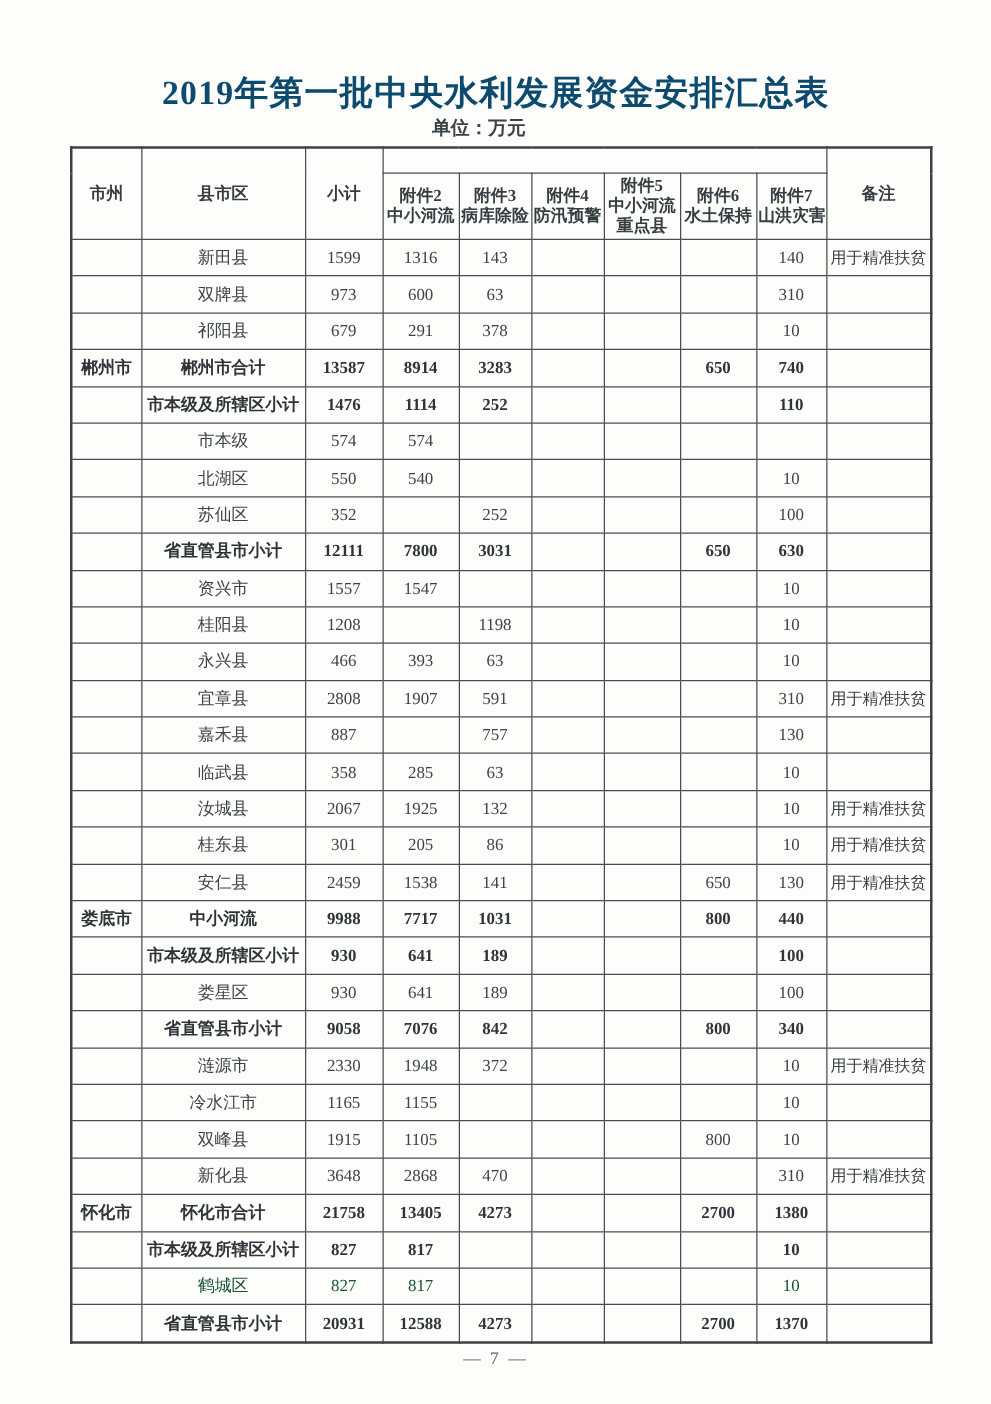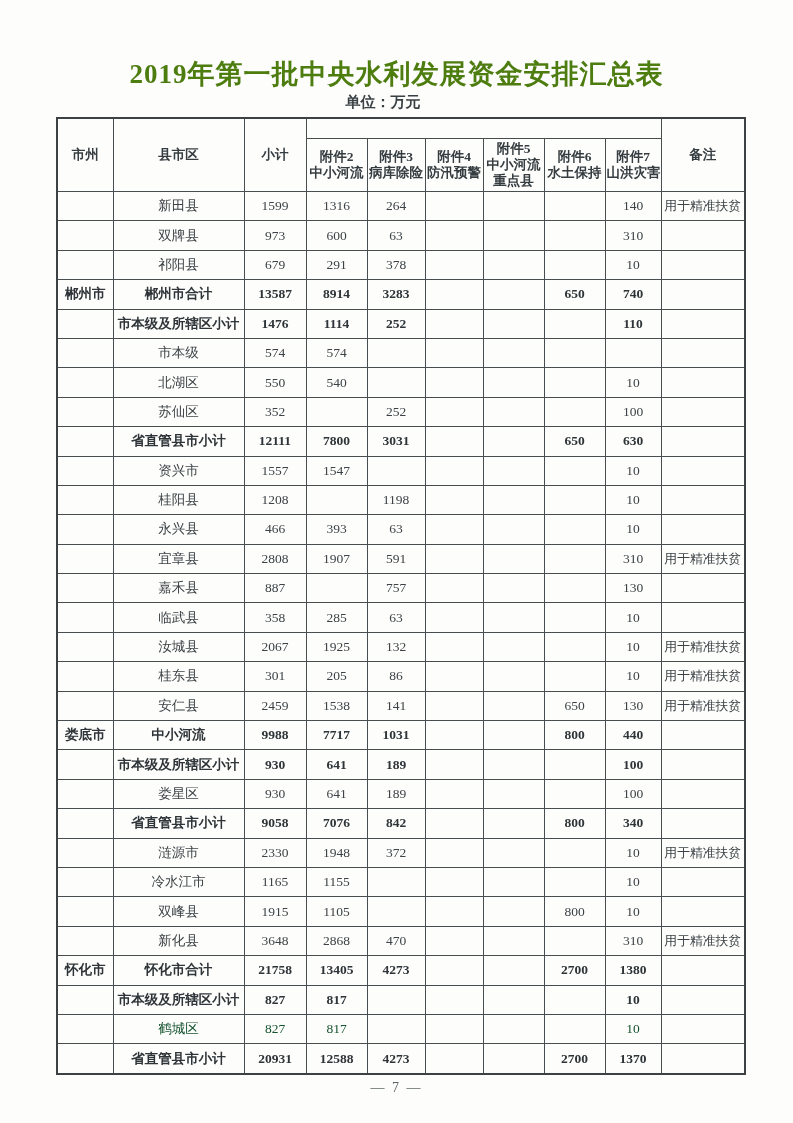--- a/index.html
+++ b/index.html
@@ -14,21 +14,21 @@
   .page{
     position:absolute;inset:0;
     background:#fdfdfc;
   }
   .title{
     position:absolute;
     top:56px;left:0;width:793px;
     text-align:center;
     font-size:27px;
     font-weight:bold;
-    color:#4d7c0f;
+    color:#0c4a6e;
     letter-spacing:1px;
     line-height:36px;
   }
   .unit-label{
     position:absolute;
     top:93px;left:56px;width:654px;
     text-align:center;
     font-size:15px;
     font-weight:bold;
     color:#3a4144;
@@ -134,21 +134,21 @@
             <span class="hl">山洪灾害</span>
           </th>
         </tr>
     </thead>
     <tbody id="table-body">
         <tr>
           <td></td>
           <td>新田县</td>
           <td>1599</td>
           <td>1316</td>
-          <td>264</td>
+          <td>143</td>
           <td></td>
           <td></td>
           <td></td>
           <td>140</td>
           <td class="remark-cell">用于精准扶贫</td>
         </tr>
         <tr>
           <td></td>
           <td>双牌县</td>
           <td>973</td>

